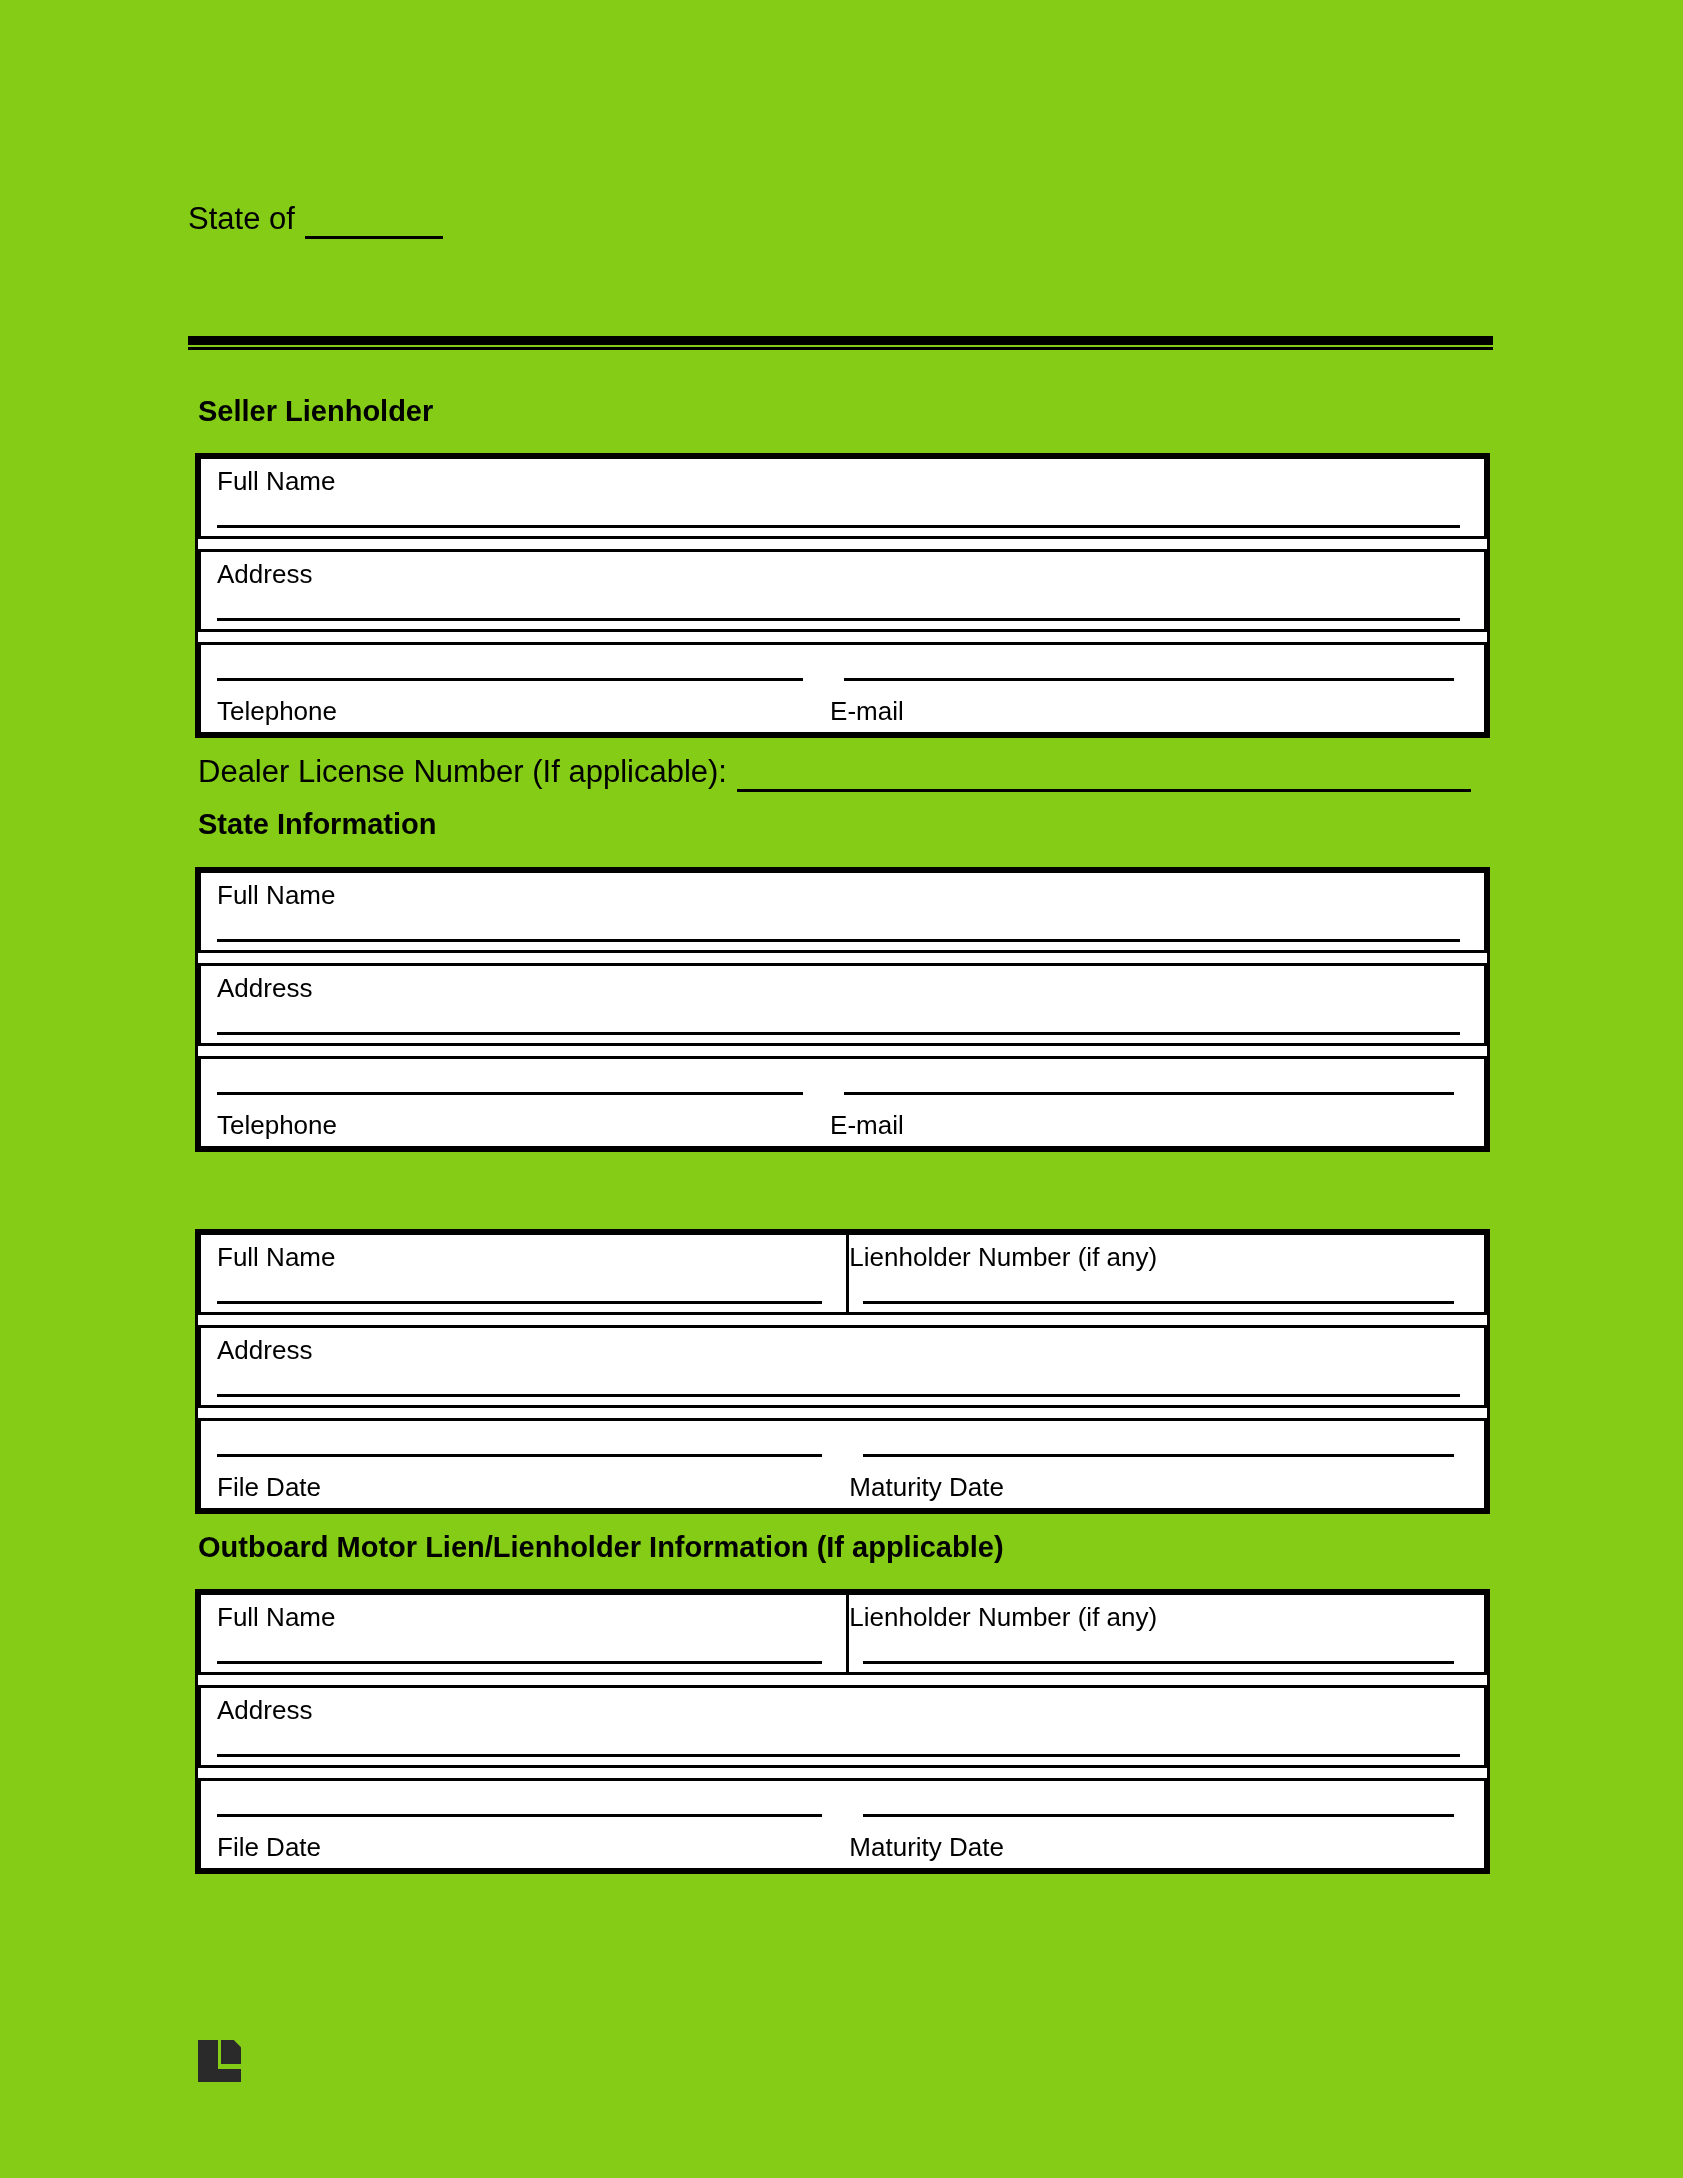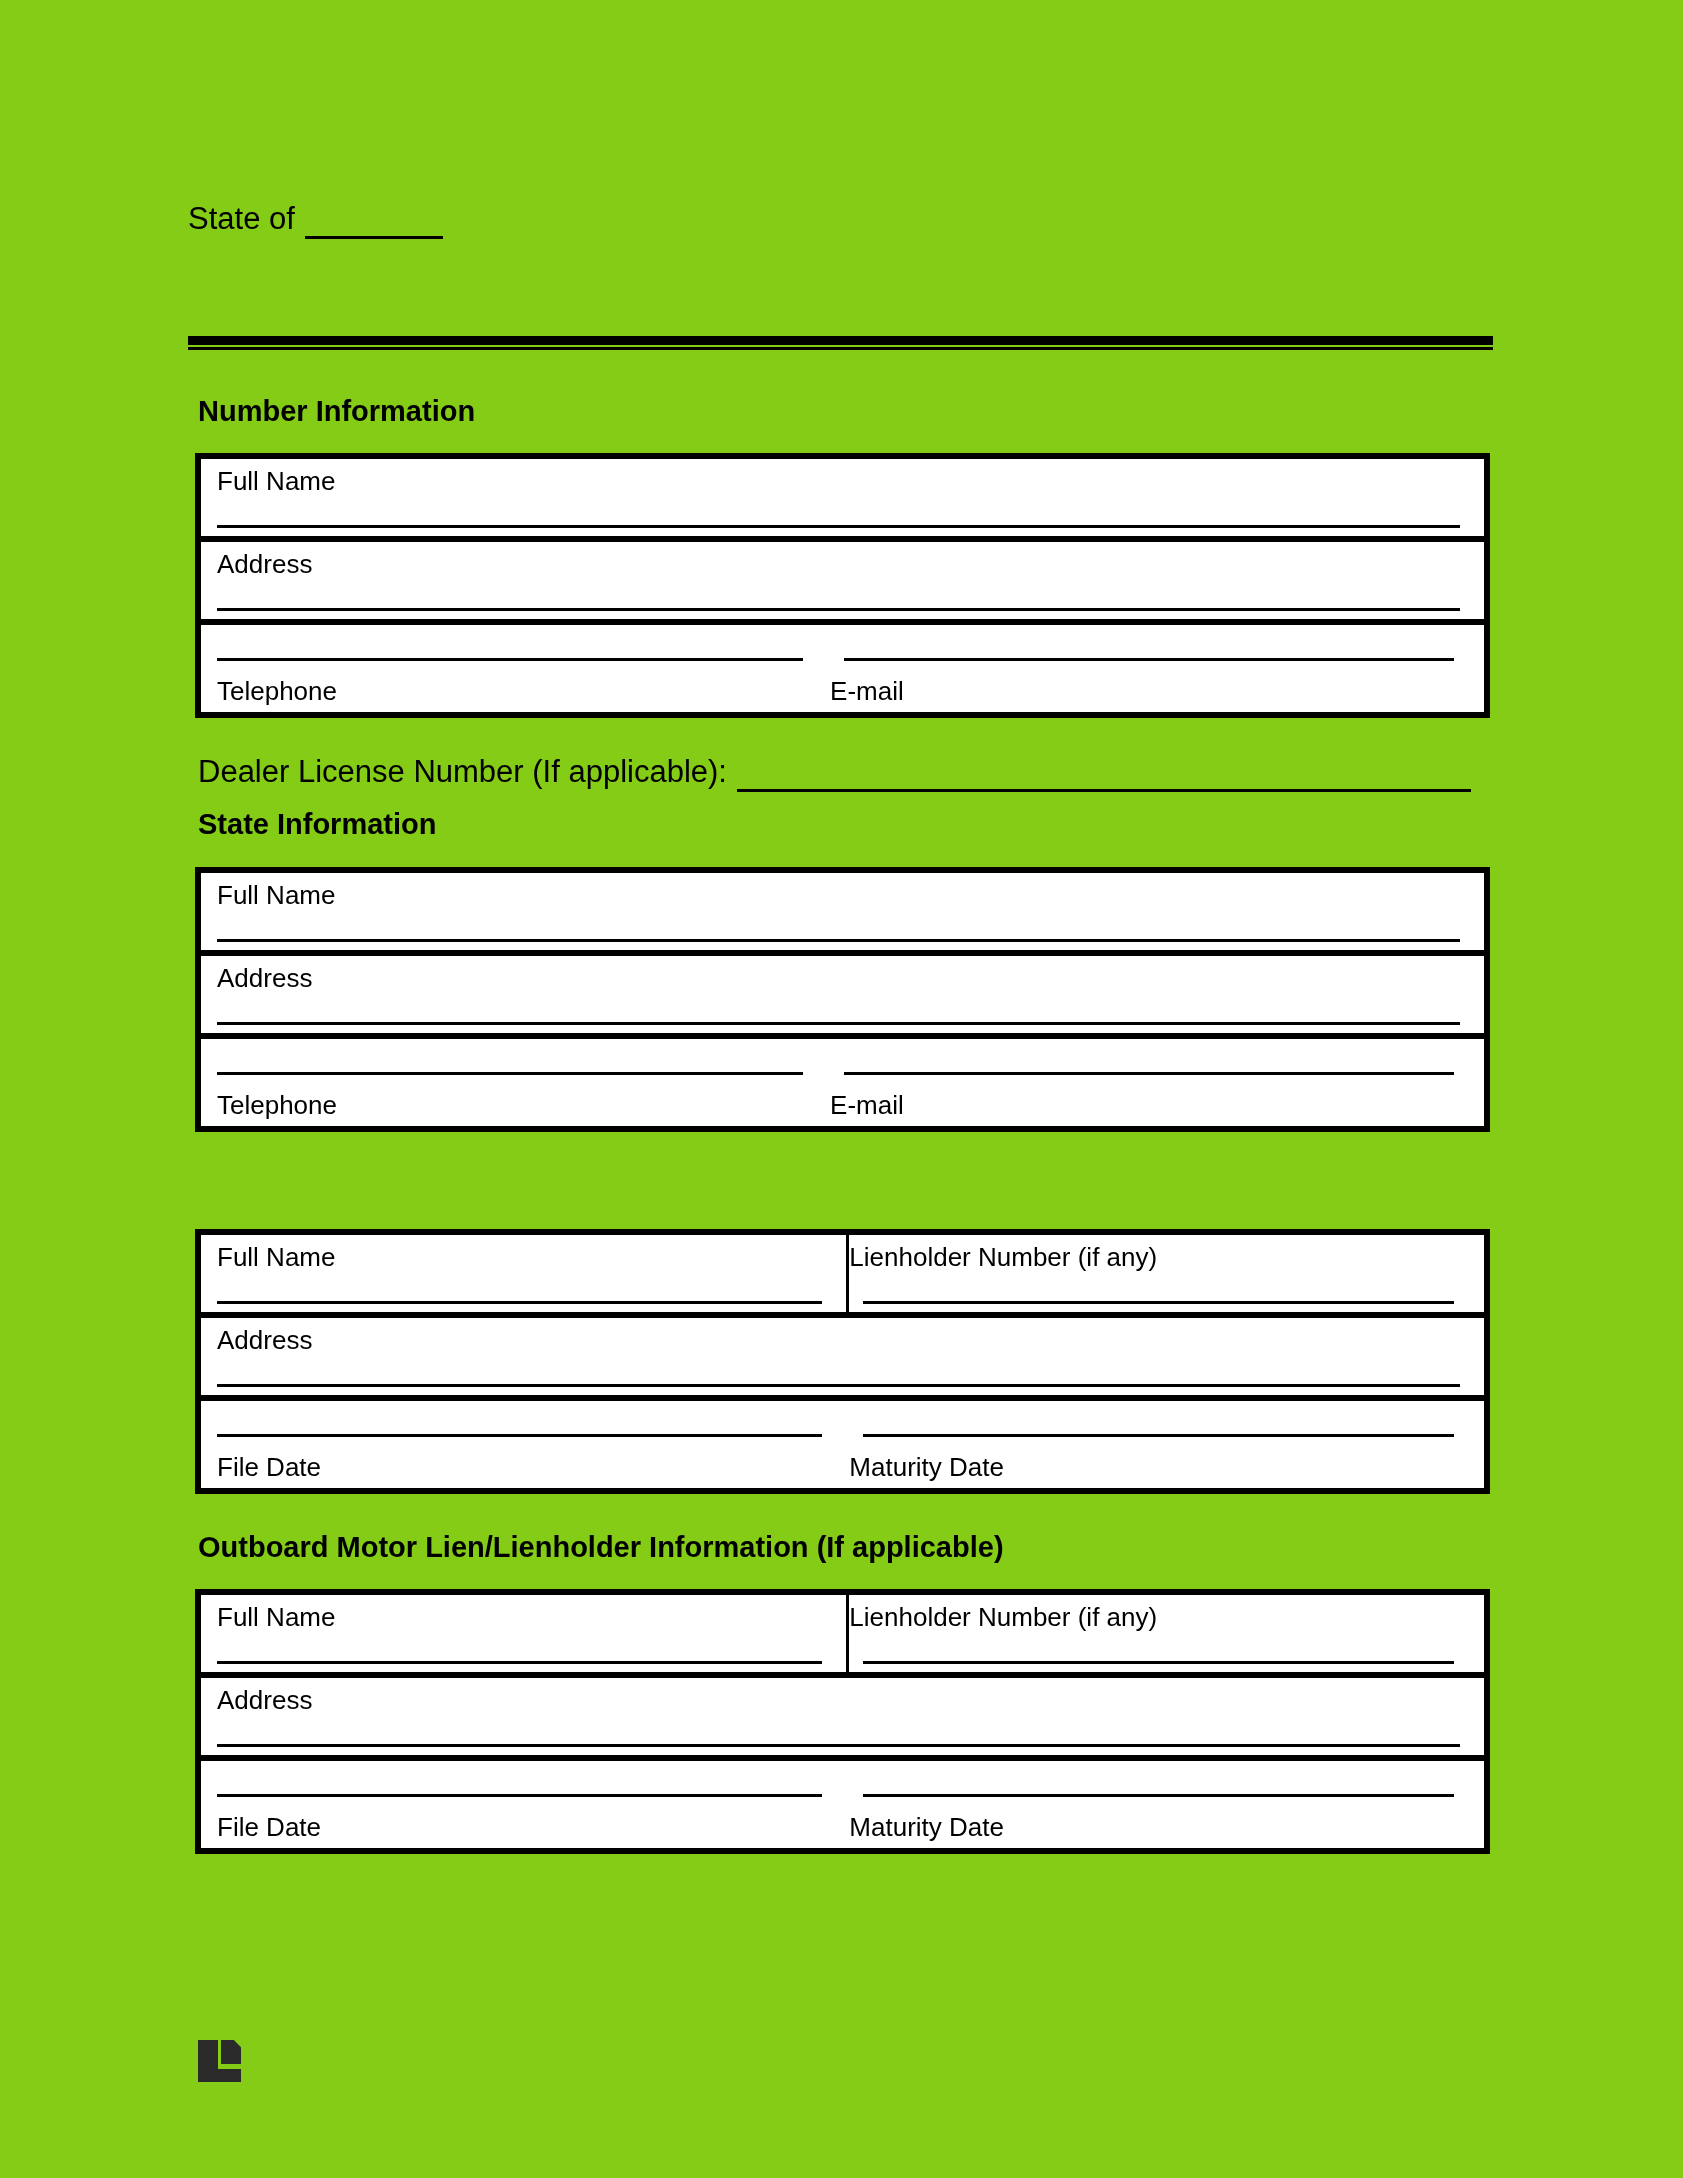--- a/index.html
+++ b/index.html
@@ -37,21 +37,21 @@
 
   .sec-heading {
     position:absolute; left:198px; margin:0;
     font-size:29px; font-weight:700; line-height:1; white-space:nowrap;
   }
 
   
   .ftable {
     position:absolute; left:195px; width:1295px; box-sizing:border-box;
     border:3px solid var(--color-ink,#000);
-    display:flex; flex-direction:column; row-gap:0; background:#fff;
+    display:flex; flex-direction:column; row-gap:10px; background:#fff;
   }
   .frow {
     box-sizing:border-box; border:3px solid var(--color-ink,#000);
     height:83px; display:flex; background:#fff;
   }
   .frow.tall { height:93px;align-items:center; }
   .fcell { position:relative; flex:1 1 auto; }
   .fcell.split-l { flex:0 0 48.8%; border-right:3px solid var(--color-ink,#000); }
   .ftable.lien .fcell.split-l { flex-basis:50.3%; }
   .flabel {
@@ -81,21 +81,21 @@
 
 <div class="page">
 
   <div class="state-row">
     <span>State of</span>
     <span class="fill-line"></span>
   </div>
 
   <div class="title-rule"></div>
 
-  <h2 class="sec-heading" style="top:397px">Number Information</h2>
+  <h2 class="sec-heading" style="top:397px">Seller Lienholder</h2>
   <div class="ftable" style="top:453px">
     <div class="frow">
       <div class="fcell">
         <span class="flabel">Full Name</span>
         <div class="blank"></div>
       </div>
     </div>
     <div class="frow">
       <div class="fcell">
         <span class="flabel">Address</span>

